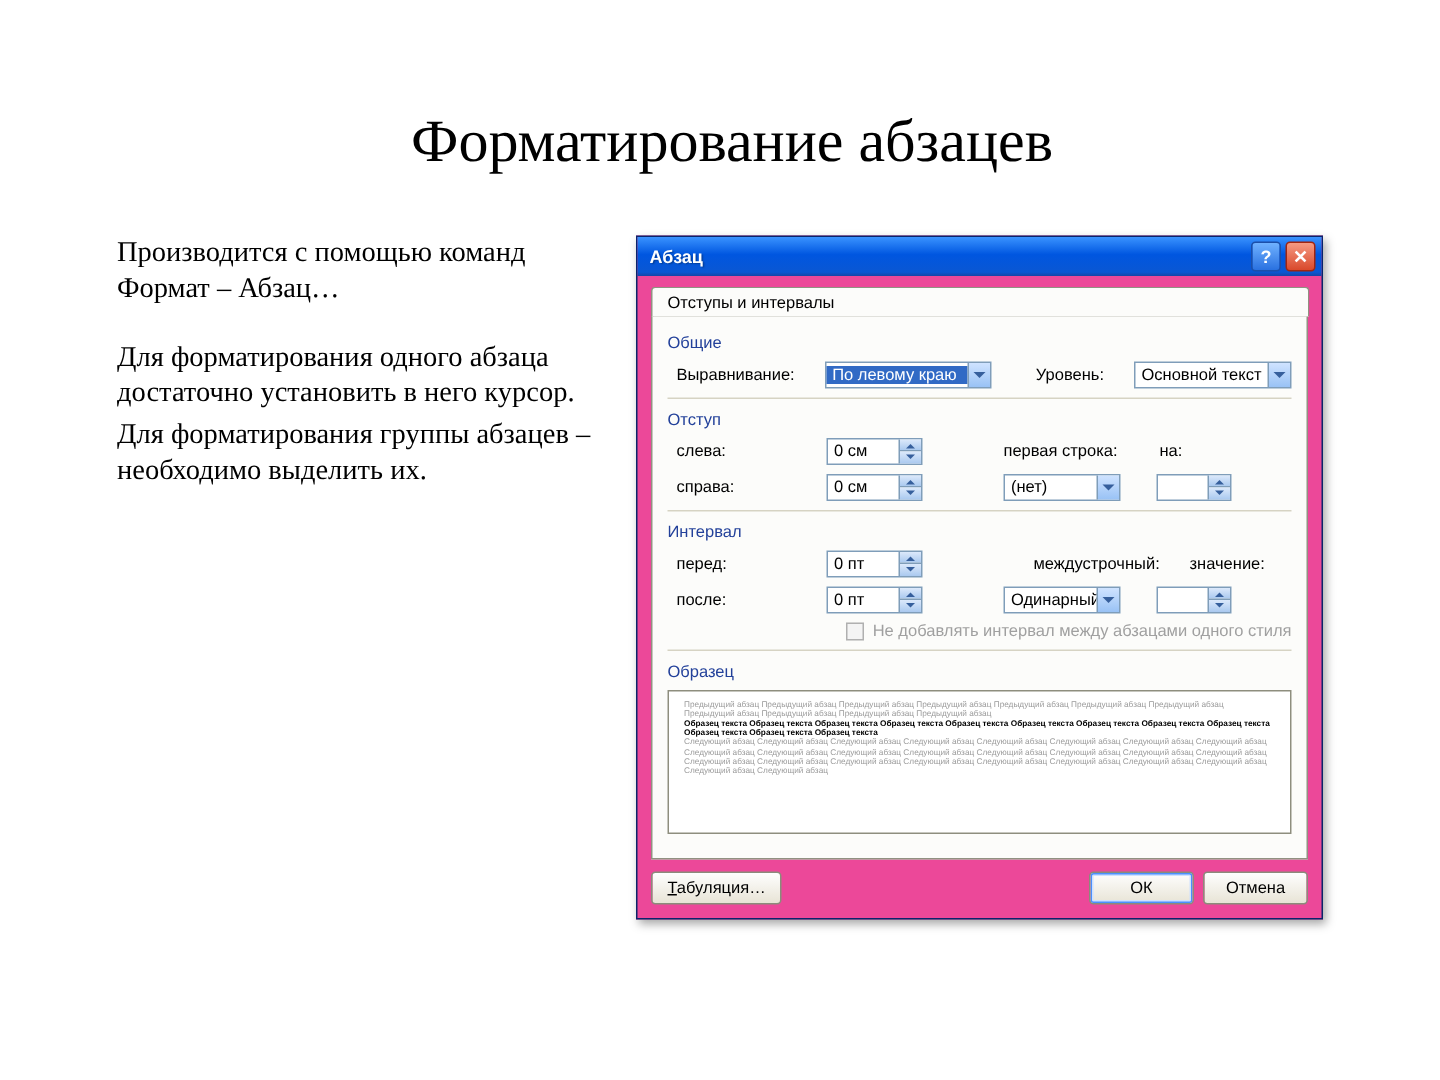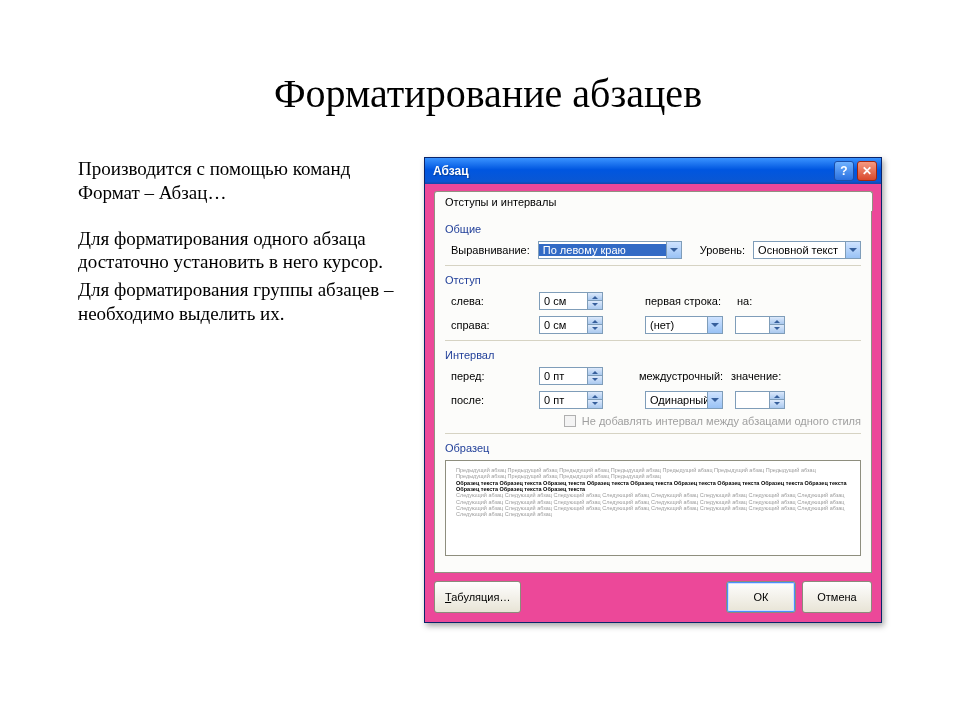--- a/index.html
+++ b/index.html
@@ -94,21 +94,21 @@
   .tab:not(.active){ top:2px; background:#f3f1e6;}
   .tab-panel {
     border:1px solid #919181;
     background:#fcfcfa;
     padding: 8px 10px 10px 10px;
   }
 
   .section-label { color:#23419a; margin: 4px 0 6px 0; font-size:11px; }
   .sep { border-top:1px solid #d6d3c3; margin: 0 0 8px 0; }
 
-  .row { display:flex; align-items:center; gap:8px; margin-bottom:6px; }
+  .row { display:flex; align-items:center; gap:20px; margin-bottom:6px; }
   .lab { width:80px; display:inline-block; }
   .lab-sm { width:84px; display:inline-block; }
 
   .combo, .spin, .combo-sm {
     display:inline-flex; align-items:center;
     background:#fff; border:1px solid #7f9db9; height:18px;
   }
   .combo { width:144px; }
   .combo-sm { width:80px; }
   .combo .val, .combo-sm .val, .combo-sel .val, .spin .val {
@@ -147,21 +147,21 @@
     font-family: Arial, sans-serif;
   }
   .preview-box .boldline{ color:#000; font-weight:bold;}
   .preview-box p{margin:0;}
 
   .dialog-buttons {
     display:flex; align-items:center; gap:6px; padding:8px 0 0 0;
   }
   .dialog-buttons .spacer{ flex:1; }
   .btn {
-    min-width:70px; height:32px;
+    min-width:70px; height:22px;
     background:linear-gradient(#fefefe,#e8e4d6);
     border:1px solid #8b8b7b; border-radius:3px;
     font-size:11px; font-family:Tahoma,Arial,sans-serif;
     padding:0 10px;
     display:inline-flex; align-items:center; justify-content:center;
   }
   .btn.primary{ box-shadow:0 0 0 1px #4a90ff inset, 0 0 0 2px #cfe1ff inset;}
   .u{ text-decoration:underline; }
 
   .section-block{ margin-bottom:6px; }
@@ -250,21 +250,21 @@
           <div class="section-label">Интервал</div>
           <div class="row">
             <span class="lab">перед:</span>
             <div class="spin">
               <span class="val">0 пт</span>
               <div class="spin-btns">
                   <div class="arr-up"></div>
                   <div class="arr-down"></div>
                 </div>
             </div>
-            <span class="lab-sm" style="margin-left:28px;">междустрочный:</span>
+            <span class="lab-sm" style="margin-left:54px;">междустрочный:</span>
             <span style="width:46px;">значение:</span>
           </div>
           <div class="row">
             <span class="lab">после:</span>
             <div class="spin">
               <span class="val">0 пт</span>
               <div class="spin-btns">
                   <div class="arr-up"></div>
                   <div class="arr-down"></div>
                 </div>

